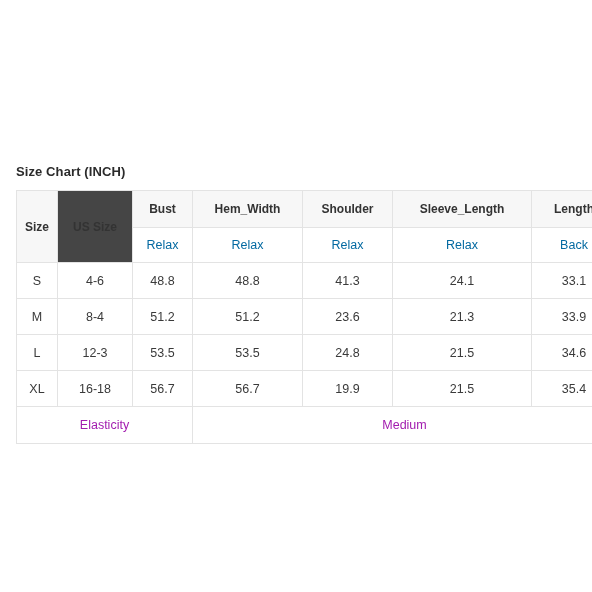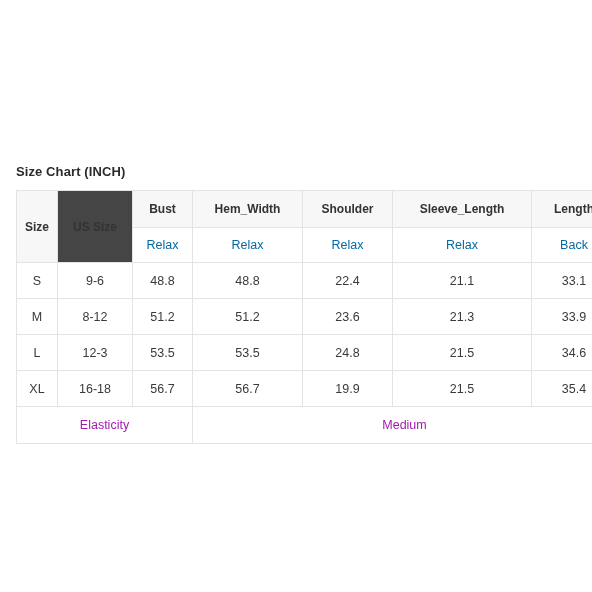--- a/index.html
+++ b/index.html
@@ -130,30 +130,30 @@
           <td>Relax</td>
           <td>Relax</td>
           <td>Relax</td>
           <td>Relax</td>
           <td>Back</td>
         </tr>
       </thead>
       <tbody>
         <tr class="data-row">
           <td>S</td>
-          <td>9-6</td>
+          <td>4-6</td>
           <td>48.8</td>
           <td>48.8</td>
-          <td>22.4</td>
-          <td>21.1</td>
+          <td>41.3</td>
+          <td>24.1</td>
           <td>33.1</td>
         </tr>
         <tr class="data-row">
           <td>M</td>
-          <td>8-12</td>
+          <td>8-4</td>
           <td>51.2</td>
           <td>51.2</td>
           <td>23.6</td>
           <td>21.3</td>
           <td>33.9</td>
         </tr>
         <tr class="data-row">
           <td>L</td>
           <td>12-3</td>
           <td>53.5</td>

